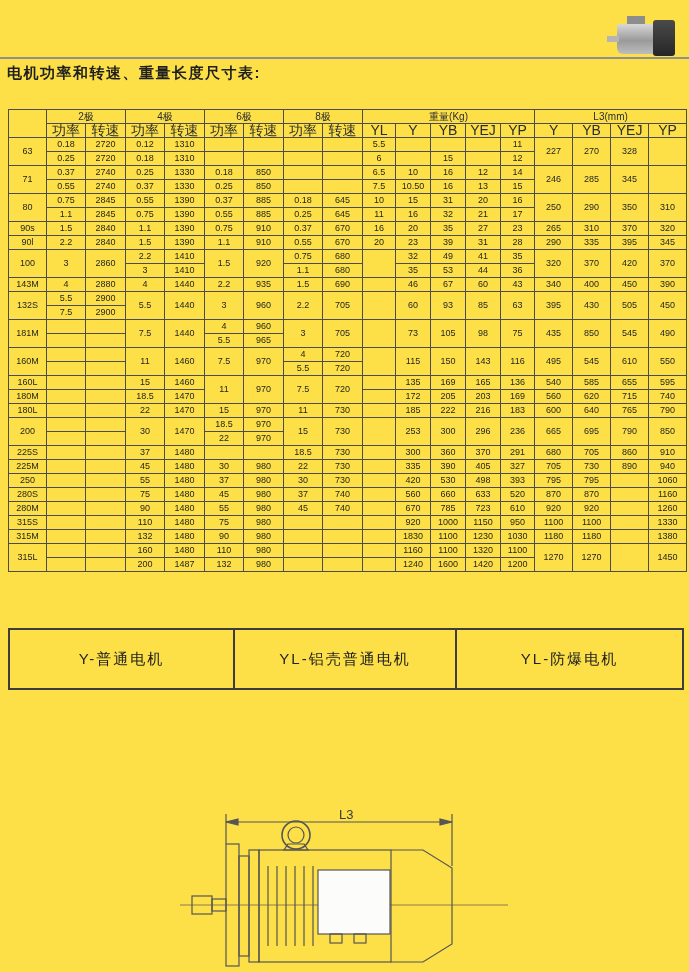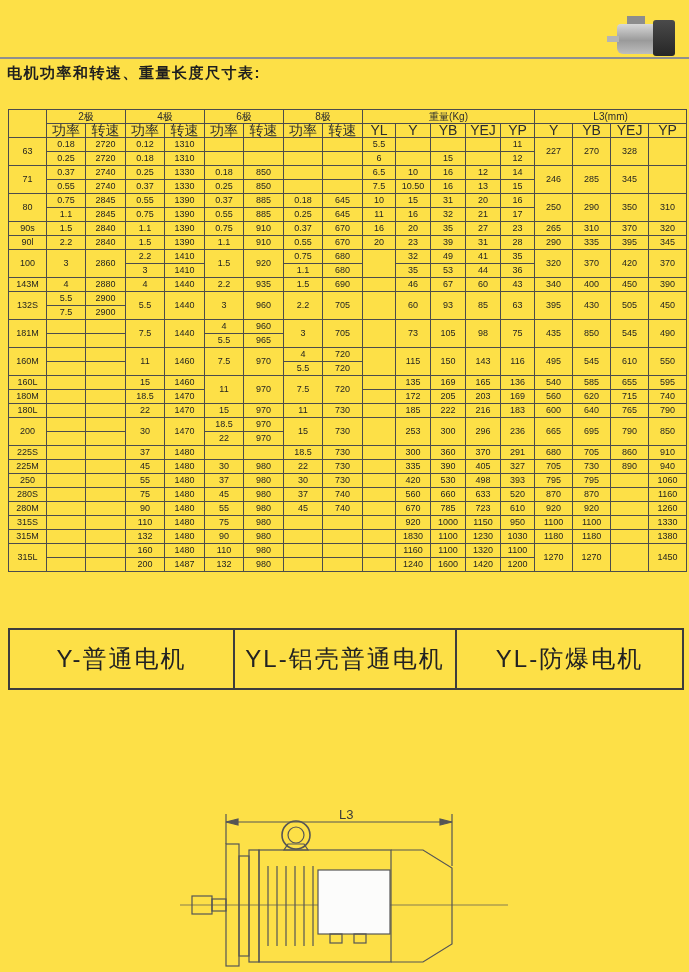--- a/index.html
+++ b/index.html
@@ -21,21 +21,21 @@
   table.spec { position:absolute; top:109px; left:8px; width:678px; border-collapse:collapse; table-layout:fixed; }
   .spec td, .spec th {
     border:1px solid #4c4c4c; font-size:9px; font-weight:normal;
     text-align:center; vertical-align:middle; padding:0; height:13px; line-height:13px;
     white-space:nowrap; overflow:hidden;
   }
   .spec thead td { font-size:14px; color:#2c2c2c; }
   .spec thead tr.groups td { font-size:10px; }
 
   table.legend { position:absolute; top:628px; left:8px; width:674px; border-collapse:collapse; table-layout:fixed; }
-  .legend td { border:2px solid #3d3d3d; height:56px; text-align:center; font-size:24px; letter-spacing:2px; color:#222; }
+  .legend td { border:2px solid #3d3d3d; height:56px; text-align:center; font-size:15px; letter-spacing:2px; color:#222; }
 
   .diagram { position:absolute; top:810px; left:178px; }
   .diagram .dim-text { font-size:13px; fill:#3a3a3a; font-family:"Liberation Sans",sans-serif; }
 </style>
 </head>
 <body>
 
 <div class="page">
 
   <div class="photo">

